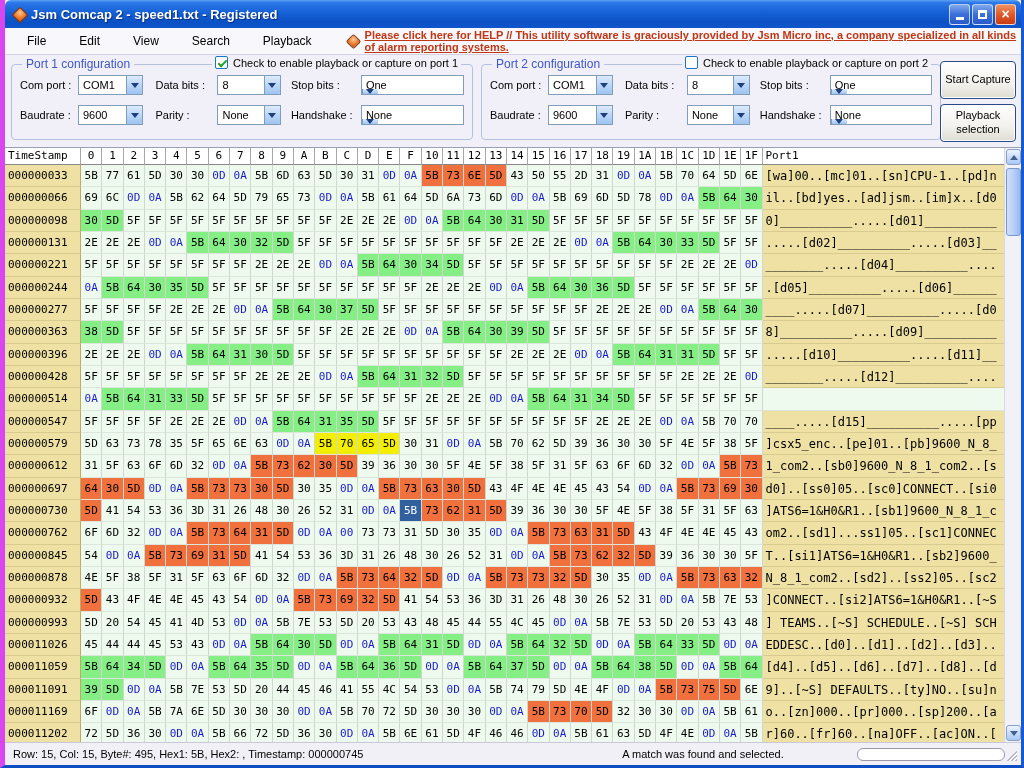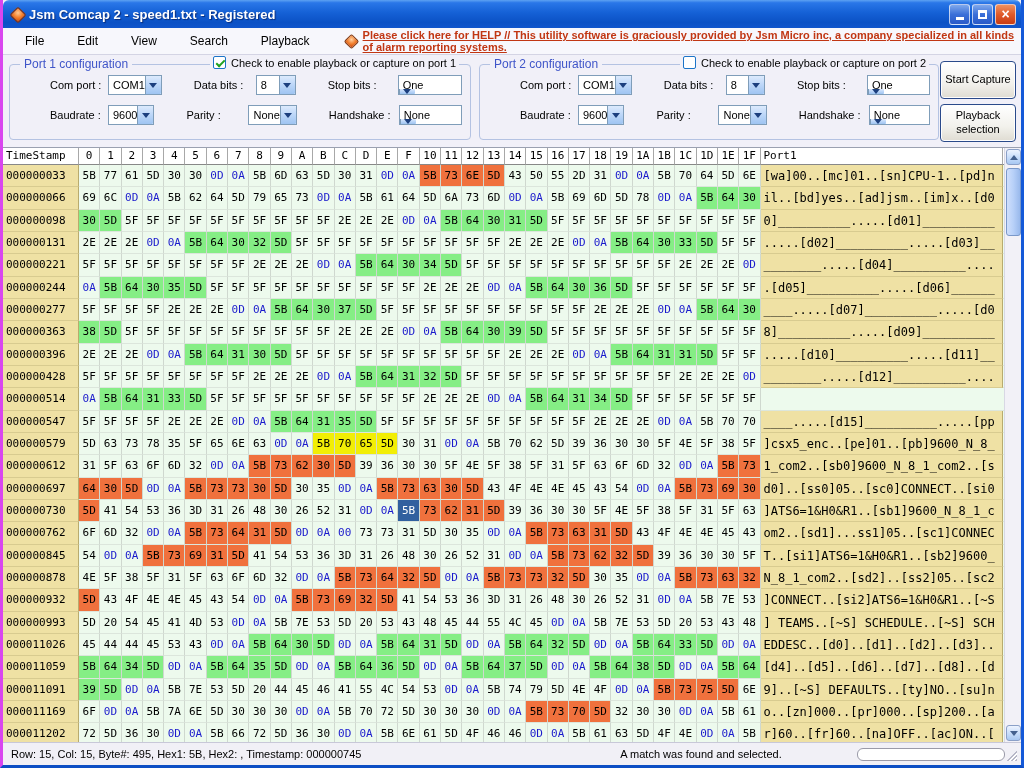--- a/index.html
+++ b/index.html
@@ -1,20 +1,20 @@
 <!DOCTYPE html>
 <html><head>
 <meta charset="utf-8">
 <style>
   * { box-sizing: border-box; margin: 0; padding: 0; }
   html,body { width:1024px; height:768px; overflow:hidden; }
   body { font-family:"Liberation Sans", sans-serif; background:#ece9d8; }
 
   .window { position:absolute; inset:0; display:flex; flex-direction:column;
-    border-left:3px solid #d946ef; border-right:3px solid #1459d8; border-bottom:3px solid #0c4ec4;
+    border-left:5px solid #d946ef; border-right:3px solid #1459d8; border-bottom:3px solid #0c4ec4;
     background:#f1f0f8; }
 
   
   .titlebar { height:28px; flex:0 0 28px; display:flex; align-items:center; padding:0 5px;
     border-radius:6px 6px 0 0;
     background:linear-gradient(180deg,#5ea2f2 0%,#2a77e8 10%,#1561d6 45%,#0b51c5 80%,#1055cc 100%); }
   .app-icon { width:14px; height:14px; margin:0 5px 0 2px; position:relative; flex:0 0 14px; }
   .app-icon::before { content:""; position:absolute; left:2px; top:2px; width:10px; height:10px;
     transform:rotate(45deg); background:radial-gradient(circle at 35% 35%, #ffc890, #f07a28 55%, #c84a10);
     border:1px solid #8a3208; border-radius:2px; }
@@ -46,21 +46,21 @@
   .gb2 { left:476px; width:460px; }
   .gb-title { position:absolute; top:-8px; left:10px; background:#f1f0f8; padding:0 4px;
     color:#3f55c9; font-size:12px; }
   .gb-check { position:absolute; top:-9px; left:200px; display:flex; align-items:center;
     background:#f1f0f8; padding:0 3px; font-size:11px; color:#000; }
   .checkbox { width:13px; height:13px; border:1px solid #1c74c8; background:#fff; margin-right:5px;
     position:relative; border-radius:2px; }
   .checkbox.checked::after { content:""; position:absolute; left:2px; top:3px; width:7px; height:3px;
     border-left:2px solid #21a121; border-bottom:2px solid #21a121; transform:rotate(-45deg); }
   .gb-row { display:flex; align-items:center; margin:10px 8px 0 8px; font-size:11px; color:#000; }
-  .gb-row .lbl { flex:0 0 auto;margin-left:32px; }
+  .gb-row .lbl { flex:0 0 auto; }
   .l1 { width:58px; } .l2 { width:62px; margin-left:12px; } .l3 { width:70px; margin-left:10px; }
   .combo { height:20px; border:1px solid #7f9db9; background:#fff; display:flex; align-items:stretch; }
   .cb-sm { width:66px; } .cb-md { width:64px; } .cb-lg { width:104px;flex-direction:column; }
   .combo-text { flex:1; font-size:11px; padding:3px 0 0 4px; color:#000; overflow:hidden; }
   .combo-btn { width:16px; border-left:1px solid #7f9db9; border-radius:0 1px 1px 0;
     background:linear-gradient(180deg,#dceafd 0%,#bcd6f8 50%,#9ec4f2 100%);
     display:flex; align-items:center; justify-content:center; }
   .chevron { width:0; height:0; border-left:4px solid transparent; border-right:4px solid transparent;
     border-top:5px solid #1c3f7e; }
   .btnstack { position:absolute; right:5px; top:6px; width:76px; }

